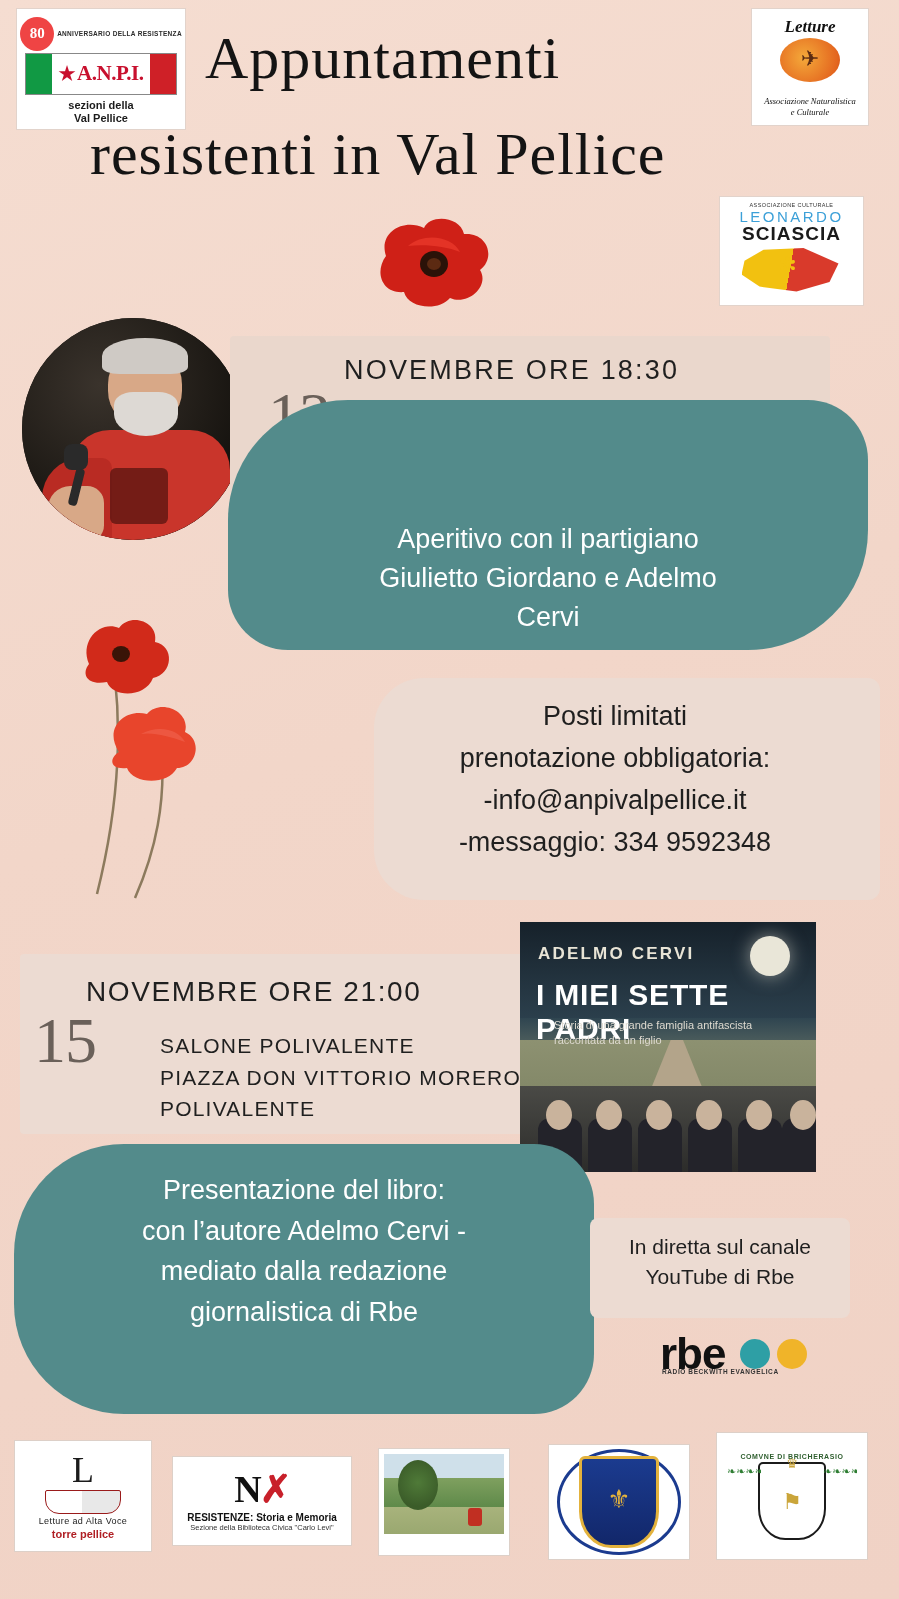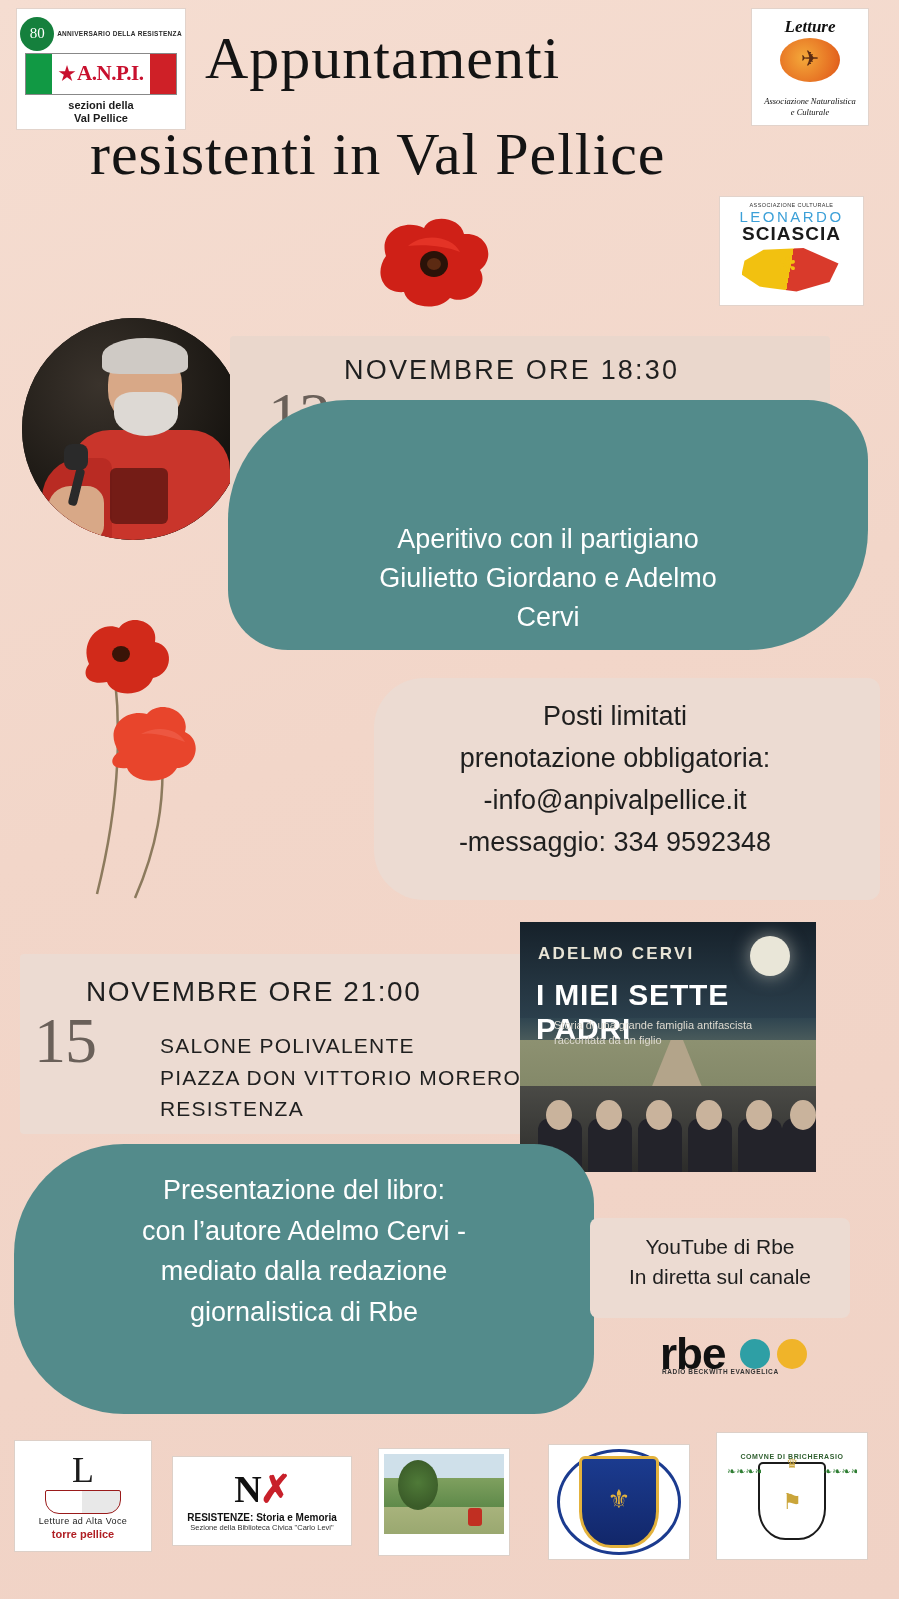--- a/index.html
+++ b/index.html
@@ -42,23 +42,23 @@
   .anpi-top {
     width: 100%;
     display: flex;
     align-items: center;
     justify-content: center;
     gap: 3px;
     padding-top: 3px;
   }
   .anpi-80 {
     width: 34px; height: 34px; border-radius: 50%;
-    background: #15803d;
+    background: #ef4444;
     color: #ffffff;
-    font-size: 15px; font-weight: normal;
+    font-size: 15px; font-weight: bold;
     display: flex; align-items: center; justify-content: center;
     font-family: "Liberation Serif", serif;
   }
   .anpi-anniv {
     font-size: 6.5px; letter-spacing: .3px; color: #2b2b2b; font-weight: bold;
   }
   .anpi-band {
     margin-top: 2px;
     width: 150px; height: 40px;
     display: flex; align-items: stretch;
@@ -648,21 +648,21 @@
     <div>-info@anpivalpellice.it</div>
     <div>-messaggio:  334 9592348</div>
   </div>
 
   <div class="panel-beige-3"></div>
   <div class="day-15">15</div>
   <div class="ev2-line1">NOVEMBRE ORE 21:00</div>
   <div class="ev2-line2">
     <div>SALONE POLIVALENTE</div>
     <div>PIAZZA DON VITTORIO MORERO, 2</div>
-    <div>RESISTENZA</div>
+    <div>POLIVALENTE</div>
   </div>
 
   <div class="book">
     <div class="book-sky"></div>
     <div class="book-moon"></div>
     <div class="book-road"></div>
     <div class="book-crowd">
       <div class="book-body" style="left:18px"></div>
       <div class="book-body" style="left:68px"></div>
       <div class="book-body" style="left:118px"></div>
@@ -687,22 +687,22 @@
   <div class="teal-blob-2"></div>
   <div class="ev2-desc">
     <div>Presentazione del libro:</div>
     <div>con l’autore Adelmo Cervi -</div>
     <div>mediato dalla redazione</div>
     <div>giornalistica di Rbe</div>
   </div>
 
   <div class="panel-beige-4"></div>
   <div class="ev2-live">
+    <div>In diretta sul canale</div>
     <div>YouTube di Rbe</div>
-    <div>In diretta sul canale</div>
   </div>
 
   <div class="rbe">
     <div class="rbe-text">rbe</div>
     <div class="rbe-dot-teal"></div>
     <div class="rbe-dot-yellow"></div>
     <div class="rbe-sub">RADIO BECKWITH EVANGELICA</div>
   </div>
 
   <div class="logo-box f-laav">

